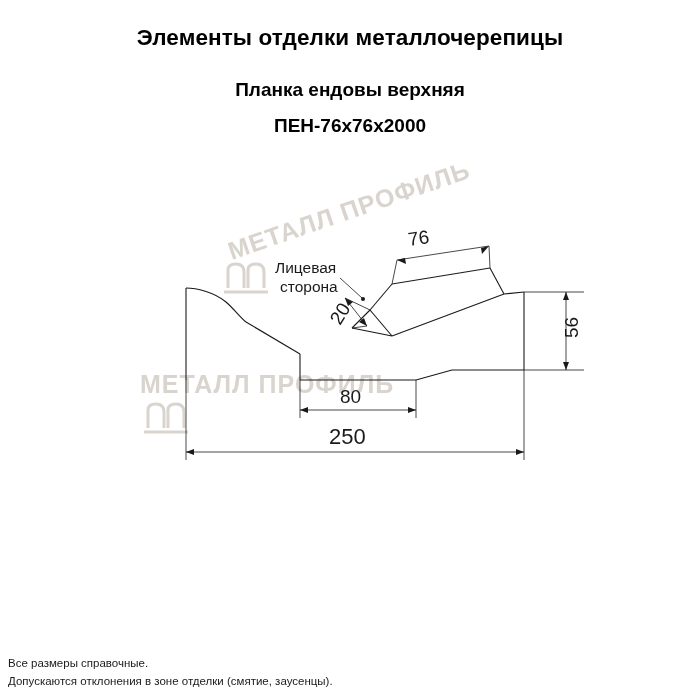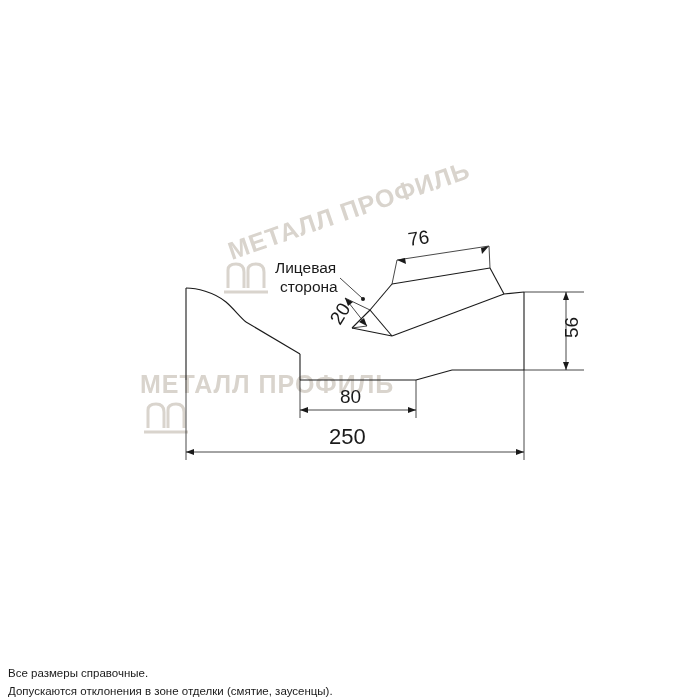--- a/index.html
+++ b/index.html
@@ -48,21 +48,21 @@
   .drawing {
     position: absolute;
     top: 180px;
     left: 0;
     width: 700px;
     height: 330px;
   }
   .footer {
     position: absolute;
     left: 8px;
-    bottom: 0;
+    bottom: 10px;
     width: 684px;
     font-size: 11.5px;
     line-height: 18px;
     color: #1a1a1a;
   }
   .footer div {
     white-space: nowrap;
   }
   .wm {
     position: absolute;
@@ -93,20 +93,25 @@
   }
   svg text {
     font-family: "Liberation Sans", sans-serif;
   }
 </style>
 </head>
 <body>
 
 <div class="page">
 
+  <div class="title-block">
+    <div class="title-main">Элементы отделки металлочерепицы</div>
+    <div class="title-sub">Планка ендовы верхняя</div>
+    <div class="title-code">ПЕН-76х76х2000</div>
+  </div>
 
   <div class="wm wm-1">МЕТАЛЛ ПРОФИЛЬ</div>
   <div class="wm wm-2">МЕТАЛЛ ПРОФИЛЬ</div>
 
   <svg class="wm-logo" style="left:222px; top:258px;" width="52" height="40" viewBox="0 0 52 40">
     <g fill="none" stroke="#d9d4cd" stroke-width="3">
       <path d="M6 30 L6 12 Q6 6 14 6 Q22 6 22 14 L22 30"></path>
       <path d="M26 30 L26 12 Q26 6 34 6 Q42 6 42 14 L42 30"></path>
       <path d="M2 34 L46 34"></path>
     </g>

